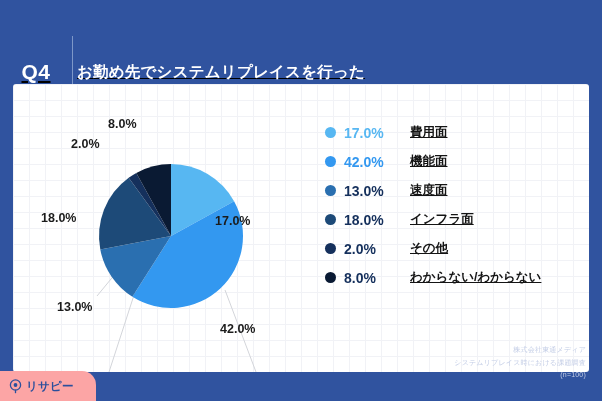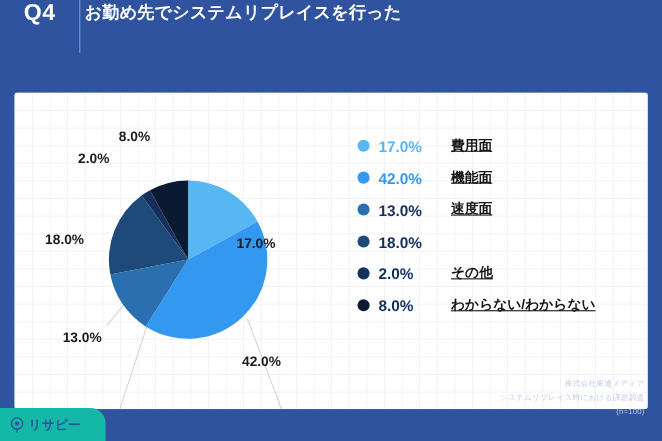--- a/index.html
+++ b/index.html
@@ -5,21 +5,21 @@
   html,body{margin:0;padding:0;}
   body{
     width:602px;height:401px;overflow:hidden;
     background:#30539f;
     font-family:"Liberation Sans","DejaVu Sans",sans-serif;
     -webkit-font-smoothing:antialiased;
   }
   .slide{position:relative;width:602px;height:401px;background:#30539f;}
 
   
-  .header{position:absolute;left:0;top:0;width:602px;height:84px;display:flex;align-items:flex-start;}
+  .header{position:absolute;left:0;top:0;width:602px;height:84px;display:flex;align-items:flex-end;text-decoration:underline;}
   .qnum{
     width:72px;text-align:center;color:#ffffff;
     font-size:21px;font-weight:bold;letter-spacing:.5px;
     flex:0 0 72px;
   }
   .qdiv{width:1px;height:48px;background:#7d97c8;flex:0 0 1px;}
   .qtitle{
     margin-left:4px;color:#ffffff;font-weight:bold;
     font-size:15.5px;line-height:1.55;letter-spacing:.2px;
   }
@@ -50,21 +50,21 @@
   .ldot{width:11px;height:11px;border-radius:50%;flex:0 0 11px;margin-left:12px;}
   .lpct{
     width:66px;flex:0 0 66px;margin-left:8px;text-align:left;
     font-size:14px;font-weight:bold;letter-spacing:0px;
   }
   .llab{font-size:12.5px;font-weight:bold;color:#141414;white-space:nowrap;text-decoration:underline;}
 
   
   .logo{
     position:absolute;left:0;bottom:0;width:96px;height:30px;
-    background:#14b8a6;border-top-right-radius:14px;
+    background:#fca5a5;border-top-right-radius:14px;
     display:flex;align-items:center;
   }
   .logo .pin{margin-left:9px;flex:0 0 auto;display:flex;align-items:center;}
   .logo .ltxt{
     margin-left:4px;font-size:11.5px;font-weight:bold;color:#2b4f9c;
     letter-spacing:.2px;
   }
   .credit{
     position:absolute;right:16px;bottom:20px;text-align:right;
     color:#c3cde6;font-size:7px;line-height:1.75;letter-spacing:.2px;
@@ -126,20 +126,21 @@
         <span class="llab">機能面</span>
       </div>
       <div class="lrow">
         <span class="ldot" style="background: rgb(42, 111, 176);"></span>
         <span class="lpct" style="color: rgb(21, 48, 92);">13.0%</span>
         <span class="llab">速度面</span>
       </div>
       <div class="lrow">
         <span class="ldot" style="background: rgb(29, 74, 120);"></span>
         <span class="lpct" style="color: rgb(21, 48, 92);">18.0%</span>
+        <span class="llab">インフラ面</span>
       </div>
       <div class="lrow">
         <span class="ldot" style="background: rgb(21, 48, 92);"></span>
         <span class="lpct" style="color: rgb(21, 48, 92);">2.0%</span>
         <span class="llab">その他</span>
       </div>
       <div class="lrow">
         <span class="ldot" style="background: rgb(10, 26, 51);"></span>
         <span class="lpct" style="color: rgb(21, 48, 92);">8.0%</span>
         <span class="llab">わからない/わからない</span>

